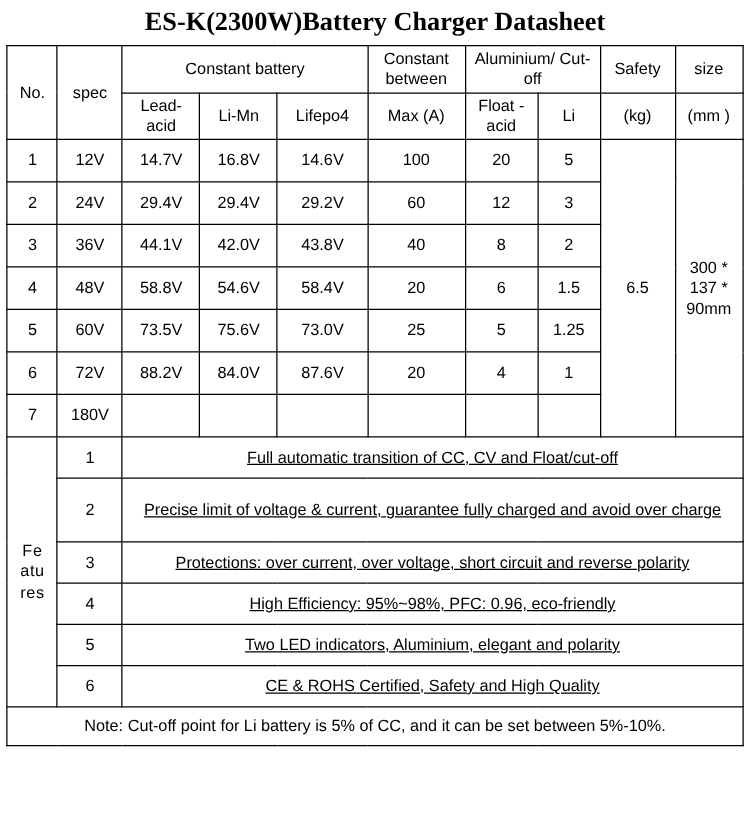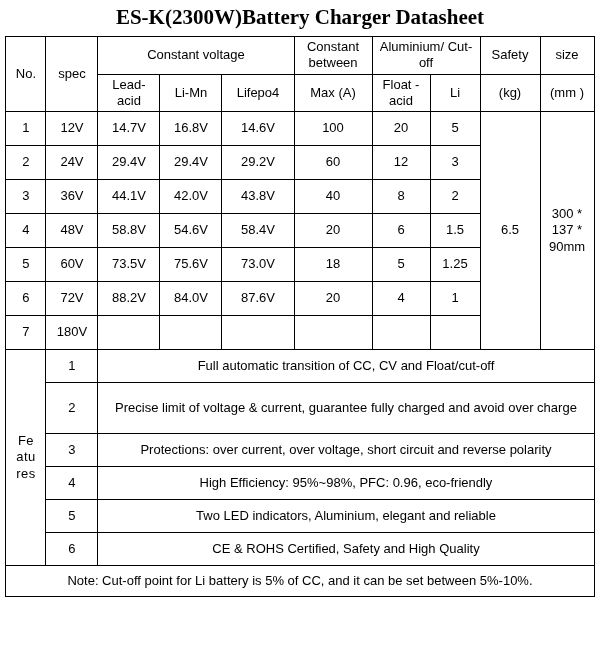--- a/index.html
+++ b/index.html
@@ -42,20 +42,21 @@
     vertical-align: middle;
     font-size: 13px;
     padding: 2px 2px;
     line-height: 1.25;
   }
   td.hdr {
     font-size: 13px;
   }
   td.small {
     font-size: 12.5px;
+    text-decoration: underline;
   }
   td.leftal {
     text-align: left;
     padding-left: 8px;
   }
   .two-line {
     line-height: 1.15;
   }
   .feat-label {
     font-size: 13px;
@@ -93,21 +94,21 @@
       <col style="width:58px">
       <col style="width:50px">
       <col style="width:60px">
       <col style="width:54px">
     </colgroup>
     <tbody>
 
       <tr class="r1">
         <td class="hdr" rowspan="2">No.</td>
         <td class="hdr" rowspan="2">spec</td>
-        <td class="hdr" colspan="3">Constant voltage</td>
+        <td class="hdr" colspan="3">Constant battery</td>
         <td class="hdr two-line">Constant between</td>
         <td class="hdr two-line" colspan="2">Aluminium/ Cut-off</td>
         <td class="hdr">Safety</td>
         <td class="hdr">size</td>
       </tr>
 
       <tr class="r1">
         <td class="hdr two-line">Lead-acid</td>
         <td class="hdr">Li-Mn</td>
         <td class="hdr">Lifepo4</td>
@@ -163,21 +164,21 @@
         <td>6</td>
         <td>1.5</td>
       </tr>
 
       <tr class="rowh">
         <td>5</td>
         <td>60V</td>
         <td>73.5V</td>
         <td>75.6V</td>
         <td>73.0V</td>
-        <td>18</td>
+        <td>25</td>
         <td>5</td>
         <td>1.25</td>
       </tr>
 
       <tr class="rowh">
         <td>6</td>
         <td>72V</td>
         <td>88.2V</td>
         <td>84.0V</td>
         <td>87.6V</td>
@@ -213,21 +214,21 @@
         <td class="leftal small" colspan="8">Protections: over current, over voltage, short circuit and reverse polarity</td>
       </tr>
 
       <tr>
         <td style="height:28px">4</td>
         <td class="leftal small" colspan="8">High Efficiency: 95%~98%, PFC: 0.96, eco-friendly</td>
       </tr>
 
       <tr>
         <td style="height:28px">5</td>
-        <td class="leftal small" colspan="8">Two LED indicators, Aluminium, elegant and reliable</td>
+        <td class="leftal small" colspan="8">Two LED indicators, Aluminium, elegant and polarity</td>
       </tr>
 
       <tr>
         <td style="height:28px">6</td>
         <td class="leftal small" colspan="8">CE &amp; ROHS Certified, Safety and High Quality</td>
       </tr>
 
       <tr>
         <td class="note" colspan="10" style="height:26px">Note: Cut-off point for Li battery is 5% of CC, and it can be set between 5%-10%.</td>
       </tr>

